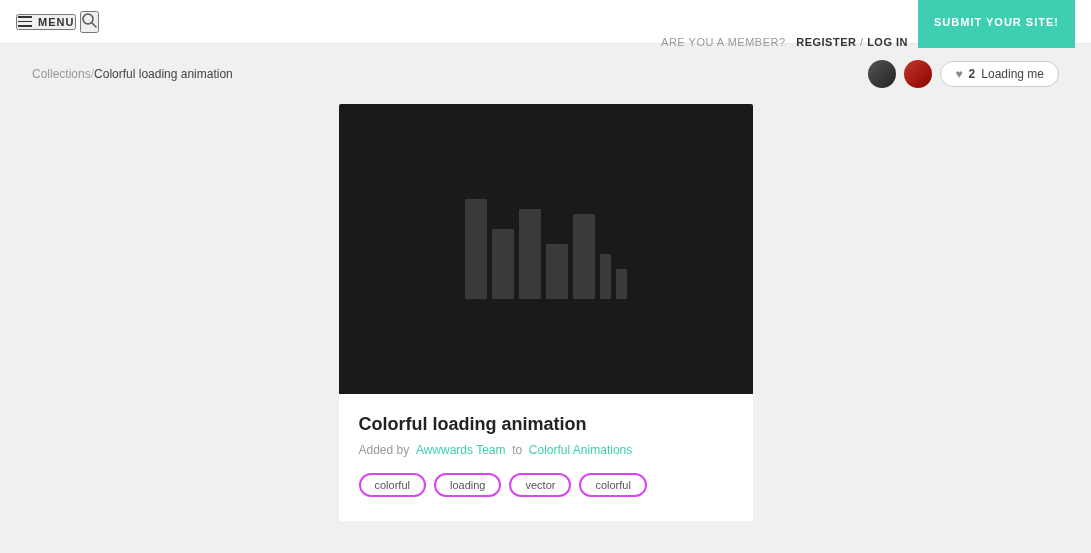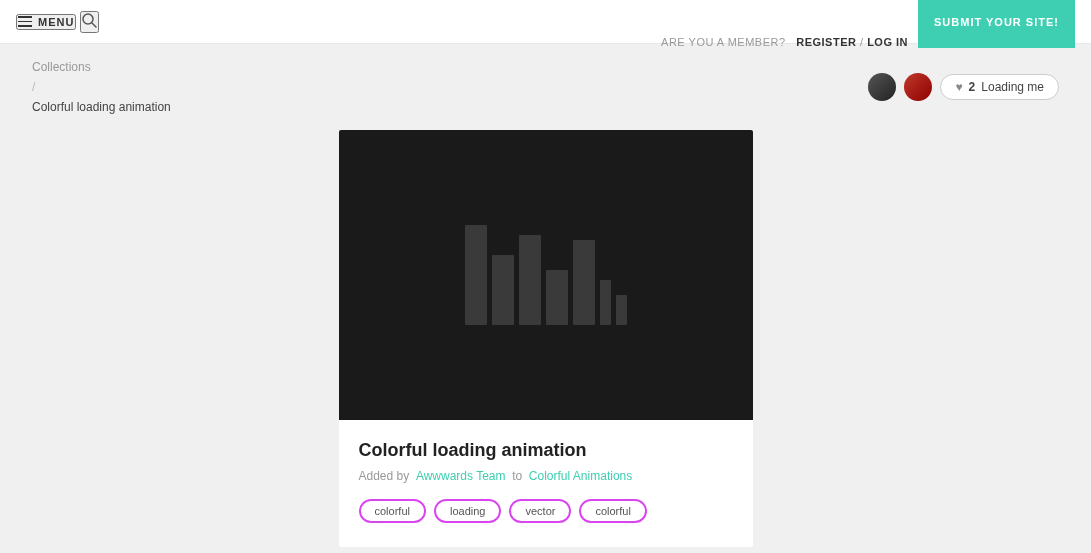--- a/index.html
+++ b/index.html
@@ -95,24 +95,22 @@
     .breadcrumb-bar {
       background: #f0f0f0;
       padding: 16px 32px;
       display: flex;
       align-items: center;
       justify-content: space-between;
     }
     .breadcrumb {
       display: flex;
       align-items: flex-start;
-      gap: 6px;
       font-size: 12px;
       color: #999;
-      flex-direction: column;
     }
     .breadcrumb a {
       color: #999;
       text-decoration: none;
     }
     .breadcrumb-sep { color: #bbb; }
     .breadcrumb-current {
       color: #444;
       font-weight: 500;
     }

